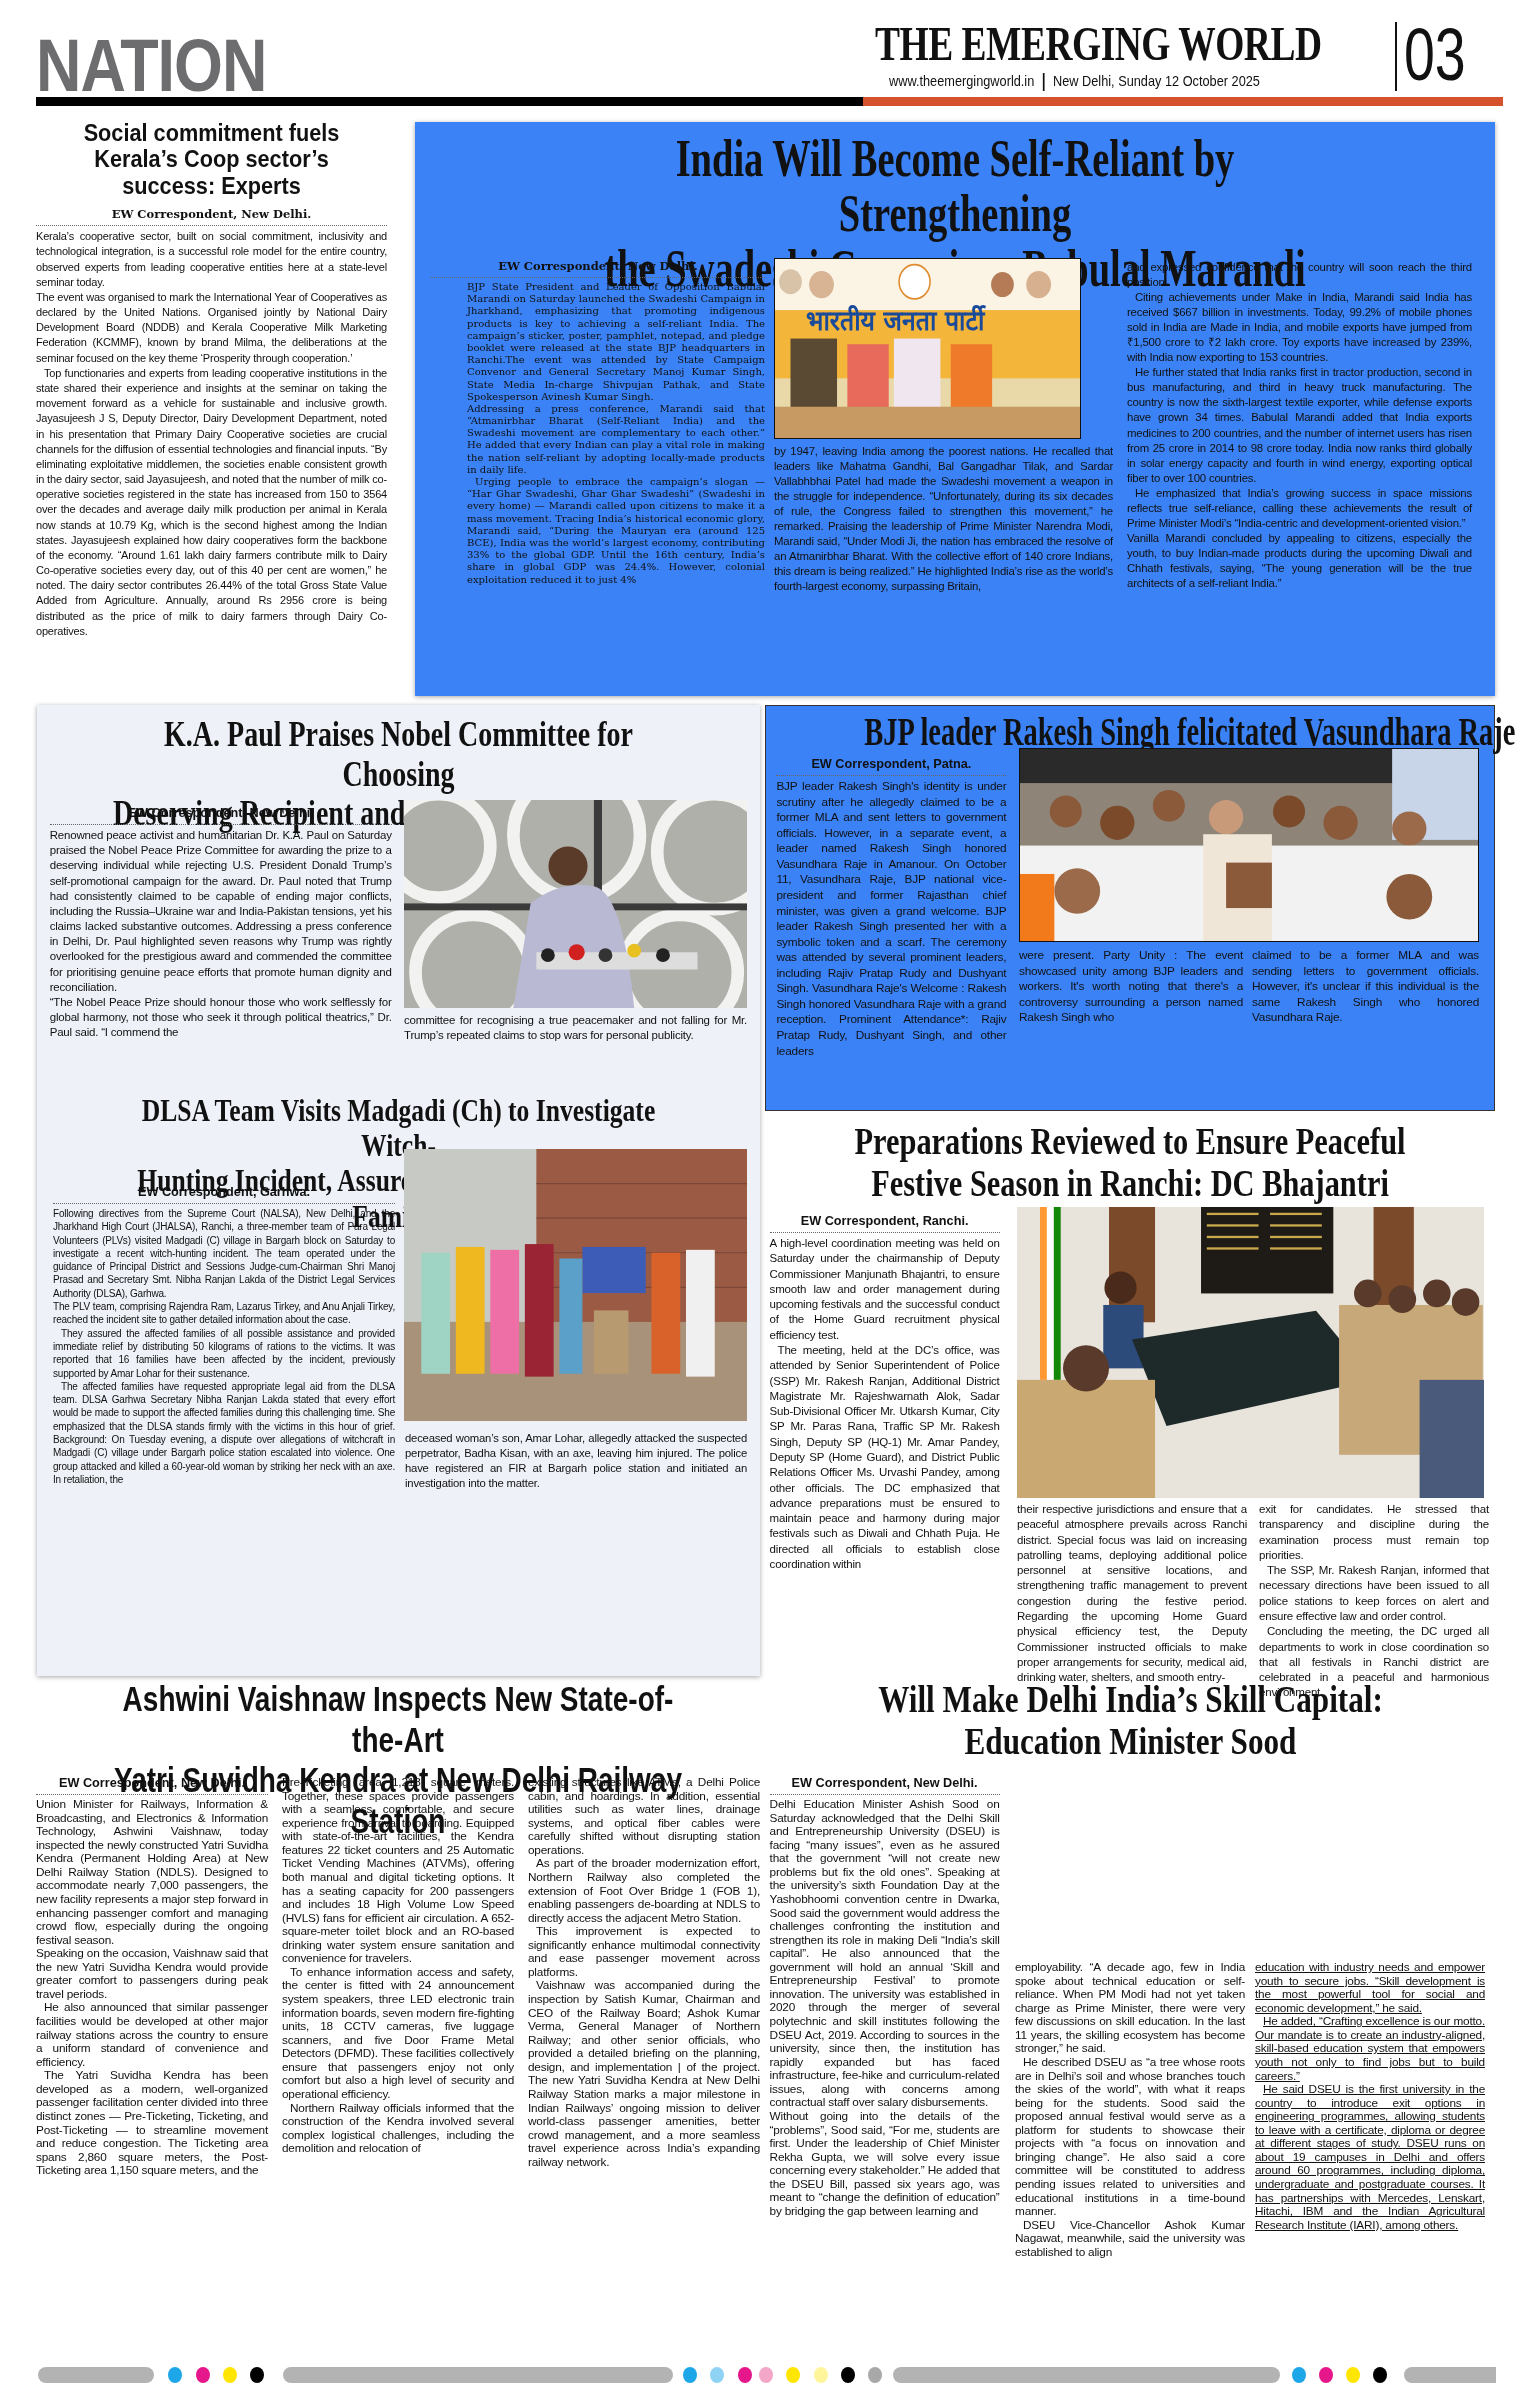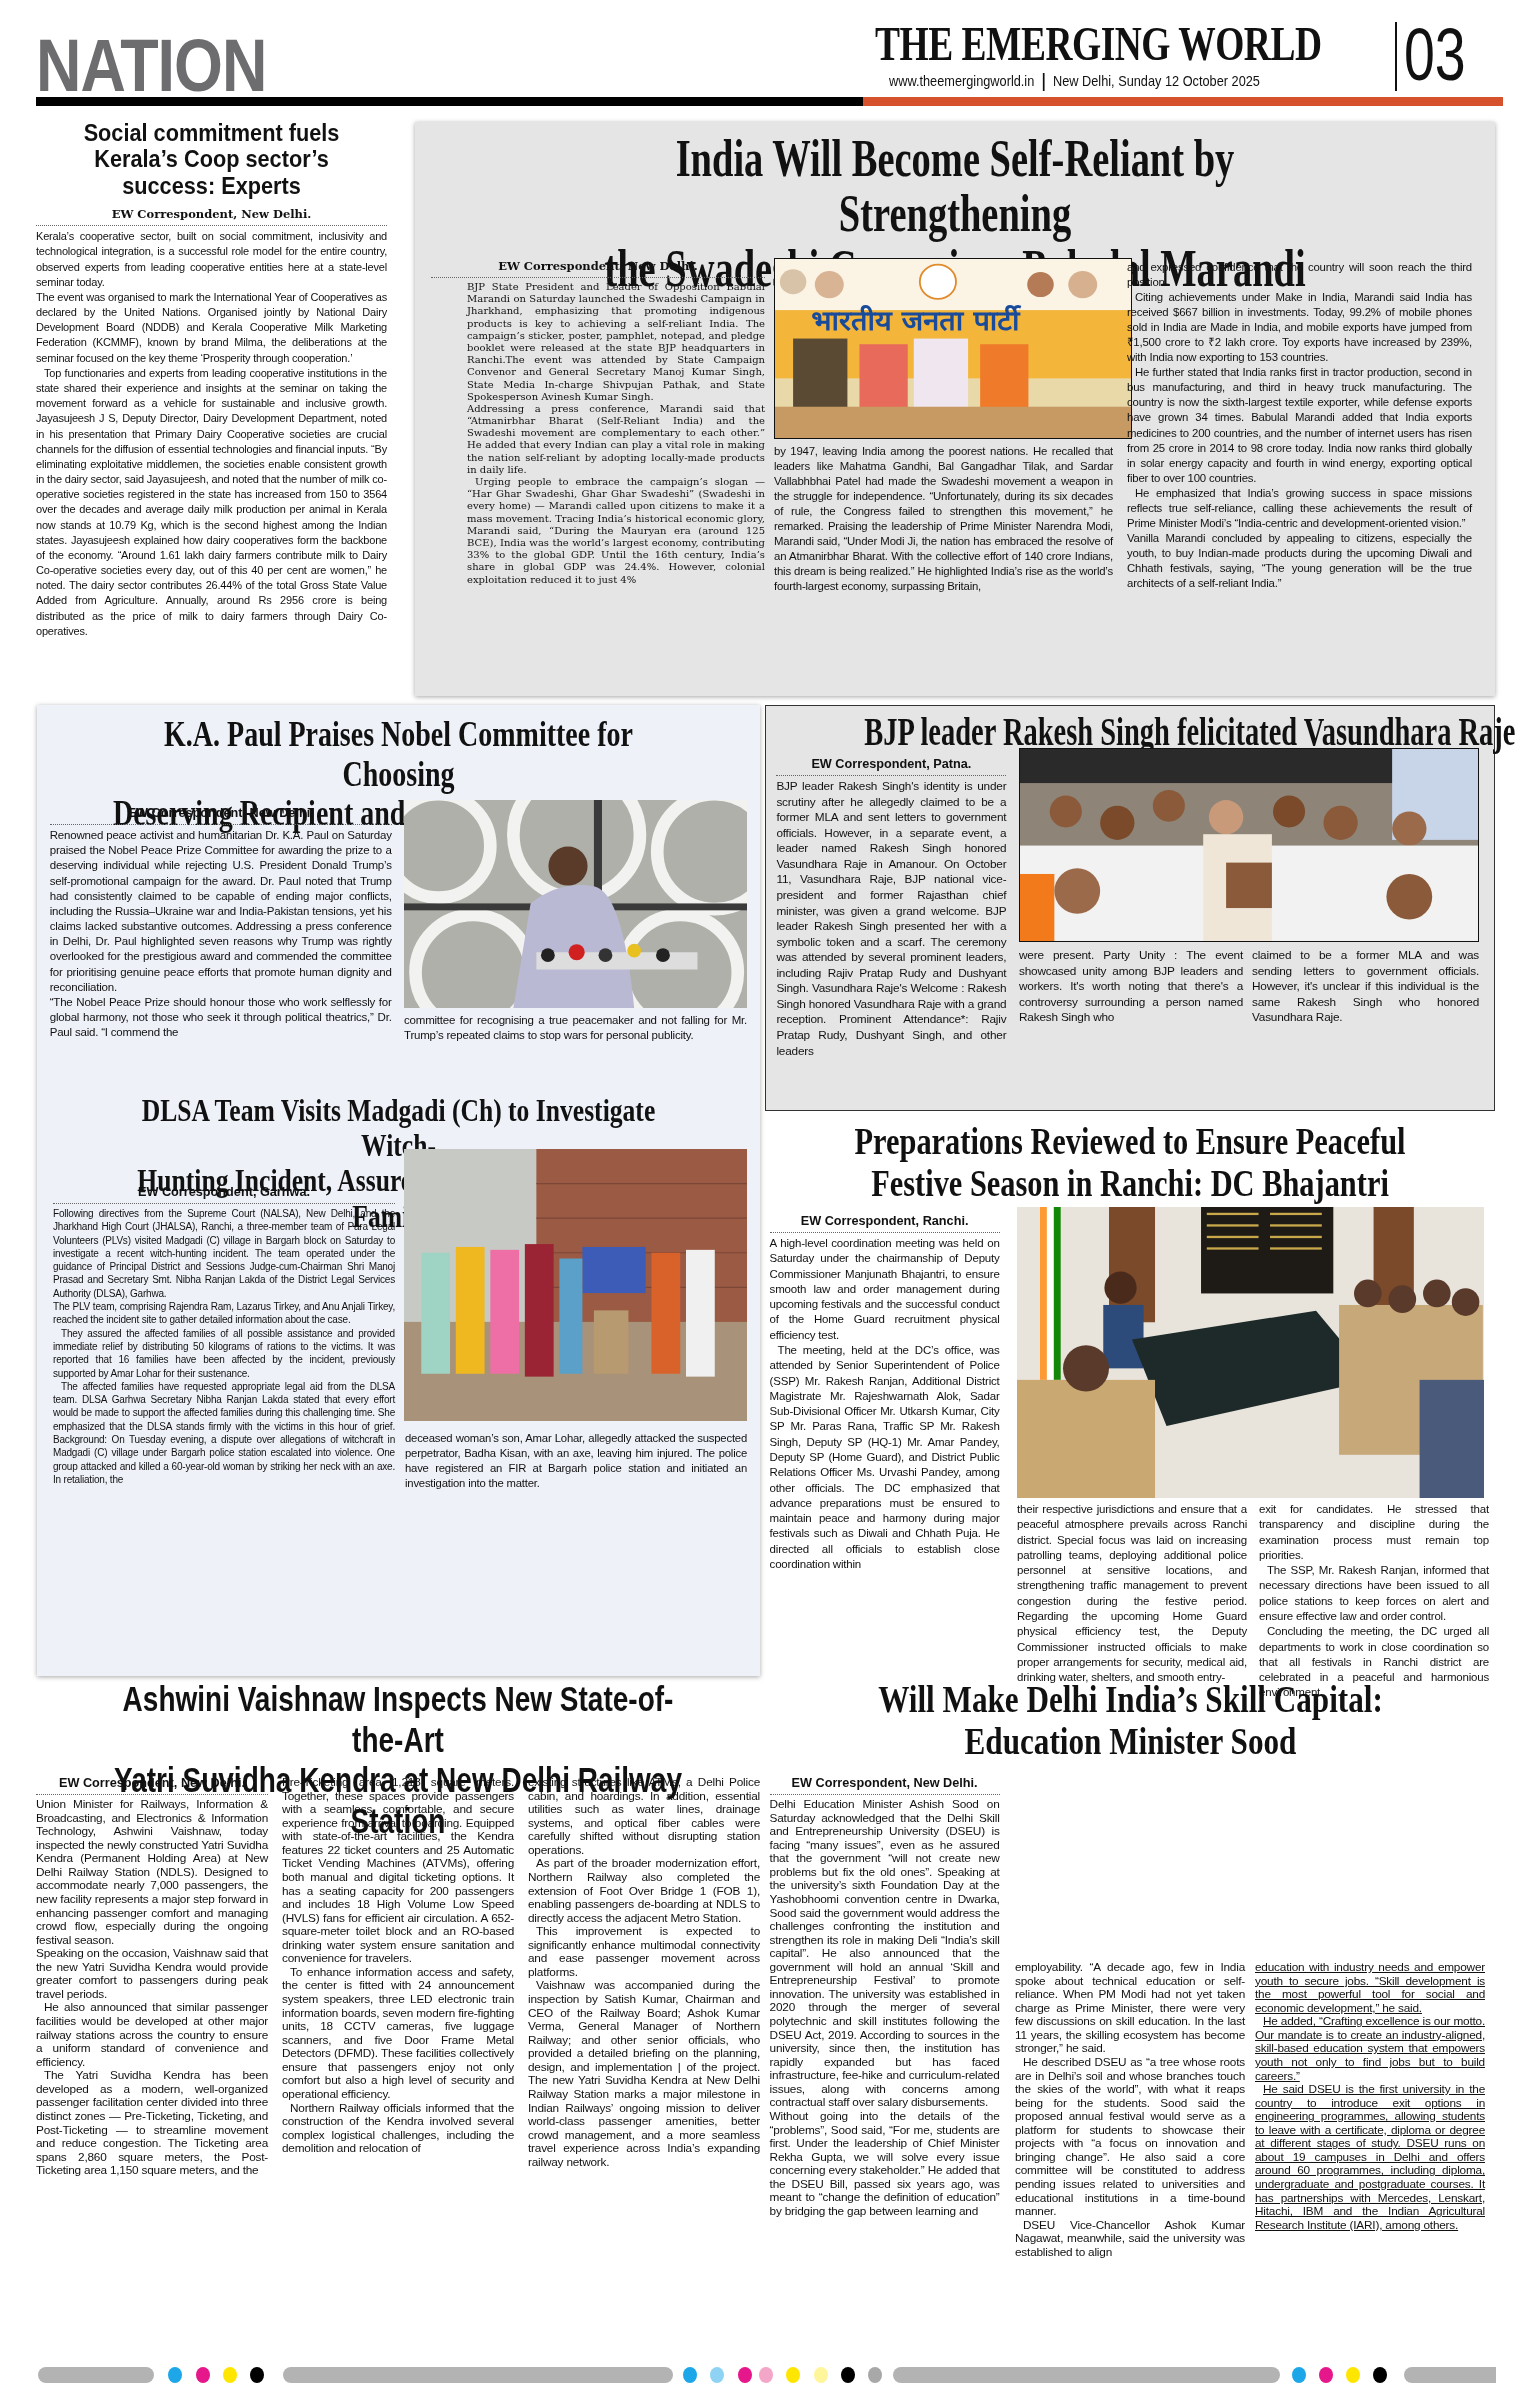--- a/index.html
+++ b/index.html
@@ -7,21 +7,21 @@
   .abs { position: absolute; }
   .section-label { left: 36px; top: 23px; font-family: "Liberation Sans", sans-serif; font-weight: bold; font-size: 74px; color: #6d6d70; letter-spacing: -1.2px; transform: scaleX(0.85); transform-origin: left; }
   .masthead { left: 875px; top: 16px; font-family: "Liberation Serif", serif; font-size: 48px; font-weight: bold; transform: scaleX(0.78); transform-origin: left; white-space: nowrap; letter-spacing: -0.6px; }
   .mast-sub { left: 889px; top: 72px; font-family: "Liberation Sans", sans-serif; font-size: 15px; transform: scaleX(0.85); transform-origin: left; white-space: nowrap; }
   .mast-sub .sep { display:inline-block; width:1.2px; height: 17.3px; background:#111; margin: 0 10.4px; vertical-align: middle; }
   .page-no-sep { left: 1395px; top: 22px; width: 1.7px; height: 69px; background: #111; }
   .page-no { left: 1404px; top: 11.5px; font-family: "Liberation Sans", sans-serif; font-size: 74px; transform: scaleX(0.75); transform-origin: left; }
   .rule-black { left: 36px; top: 97px; width: 827px; height: 9.2px; background: #000; }
   .rule-orange { left: 863px; top: 97px; width: 640px; height: 9.2px; background: #d6522c; }
 
-  .panel { background: #e5e5e5; }
+  .panel { background: #3b82f6; }
   .panel.shadow { box-shadow: 0 1.2px 4.6px rgba(0,0,0,0.35); }
   .panel.bluish { background: #eef1f8; }
   .panel.bordered { border: 1.2px solid #333; }
 
   .hl { font-family: "Liberation Serif", serif; font-weight: bold; text-align: center; line-height: 1.05; transform-origin: center; }
   .hl-sans { font-family: "Liberation Sans", sans-serif; font-weight: bold; text-align: center; line-height: 1.12; }
   .byline { font-family: "DejaVu Serif", serif; font-weight: bold; font-size: 11.5px; text-align: center; padding-bottom: 3.5px; border-bottom: 1.2px dotted #666; margin-bottom: 3.5px; }
   .byline.cond { font-family: "Liberation Sans", sans-serif; font-size: 12.7px; }
   .body { font-size: 9.6px; line-height: 1.22; text-align: justify; }
   .body.cond { font-family: "Liberation Sans", sans-serif; font-size: 11px; line-height: 1.32; letter-spacing: -0.2px; }
@@ -64,21 +64,21 @@
   </div>
   <div class="abs" style="left:16px; top:137px; width:334px;">
     <div class="byline">EW Correspondent, New Delhi.</div>
     <div class="body serif" style="font-size:10px;">
       <p>BJP State President and Leader of Opposition Babulal Marandi on Saturday launched the Swadeshi Campaign in Jharkhand, emphasizing that promoting indigenous products is key to achieving a self-reliant India. The campaign’s sticker, poster, pamphlet, notepad, and pledge booklet were released at the state BJP headquarters in Ranchi.The event was attended by State Campaign Convenor and General Secretary Manoj Kumar Singh, State Media In-charge Shivpujan Pathak, and State Spokesperson Avinesh Kumar Singh.</p>
       <p>Addressing a press conference, Marandi said that “Atmanirbhar Bharat (Self-Reliant India) and the Swadeshi movement are complementary to each other.” He added that every Indian can play a vital role in making the nation self-reliant by adopting locally-made products in daily life.</p>
       <p class="ind">Urging people to embrace the campaign’s slogan — “Har Ghar Swadeshi, Ghar Ghar Swadeshi” (Swadeshi in every home) — Marandi called upon citizens to make it a mass movement. Tracing India’s historical economic glory, Marandi said, “During the Mauryan era (around 125 BCE), India was the world’s largest economy, contributing 33% to the global GDP. Until the 16th century, India’s share in global GDP was 24.4%. However, colonial exploitation reduced it to just 4%</p>
     </div>
   </div>
 
-  <div class="photo" style="left:359px; top:136px; width:358px; height:181px;">
+  <div class="photo" style="left:359px; top:136px; width:307px; height:181px;">
     <svg class="ph" viewBox="0 0 590 315" preserveAspectRatio="none">
       <rect width="590" height="315" fill="#e9d9a8"></rect>
       <rect width="590" height="90" fill="#fbf3e4"></rect>
       <rect x="0" y="90" width="590" height="120" fill="#f3b53a"></rect>
       <circle cx="270" cy="40" r="30" fill="#fff" stroke="#e08b2c" stroke-width="3"></circle>
       <circle cx="30" cy="40" r="22" fill="#d8c3a8"></circle>
         <circle cx="90" cy="45" r="24" fill="#d8b394"></circle>
       <circle cx="440" cy="45" r="22" fill="#b47b56"></circle>
         <circle cx="510" cy="45" r="24" fill="#d6b08f"></circle>
       <rect x="30" y="140" width="90" height="150" fill="#5a4a34"></rect>

